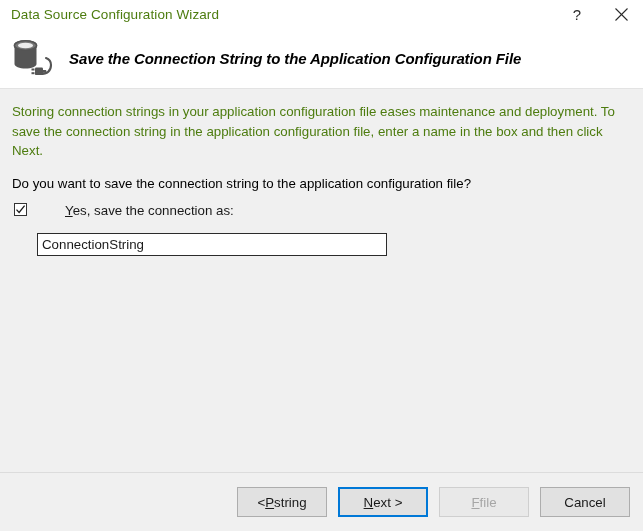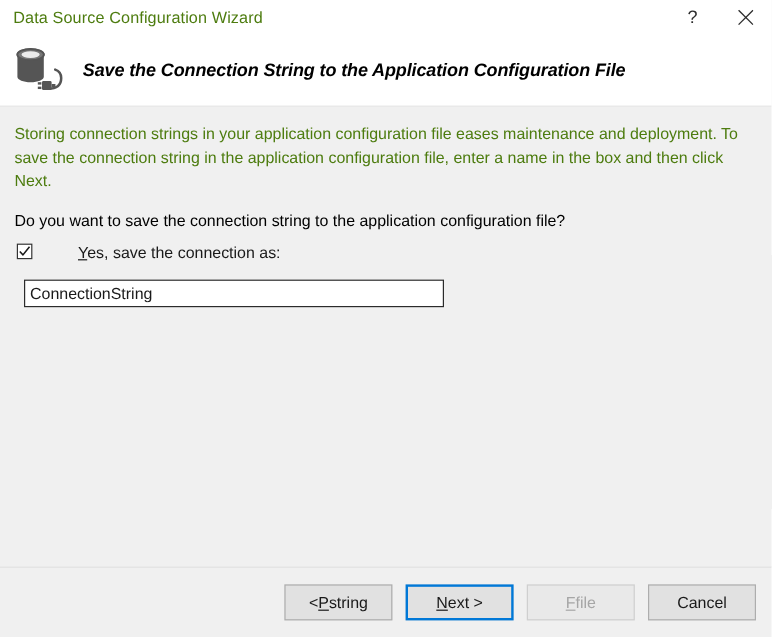--- a/index.html
+++ b/index.html
@@ -134,21 +134,21 @@
   #checkbox-label {
     font-size: 13.3px;
     color: #1a1a1a;
     margin-left: 8px;
     white-space: nowrap;
   }
   #checkbox-label .accel {
     text-decoration: underline;
   }
   #connection-name-input {
-    margin-left: 8px;
+    margin-left: 25px;
     width: 350px;
     height: 23px;
     border: 1px solid #2b2b2b;
     background: #ffffff;
     font-family: "Liberation Sans", sans-serif;
     font-size: 13.3px;
     color: #1a1a1a;
     padding: 0 4px;
     box-sizing: border-box;
     outline: none;

